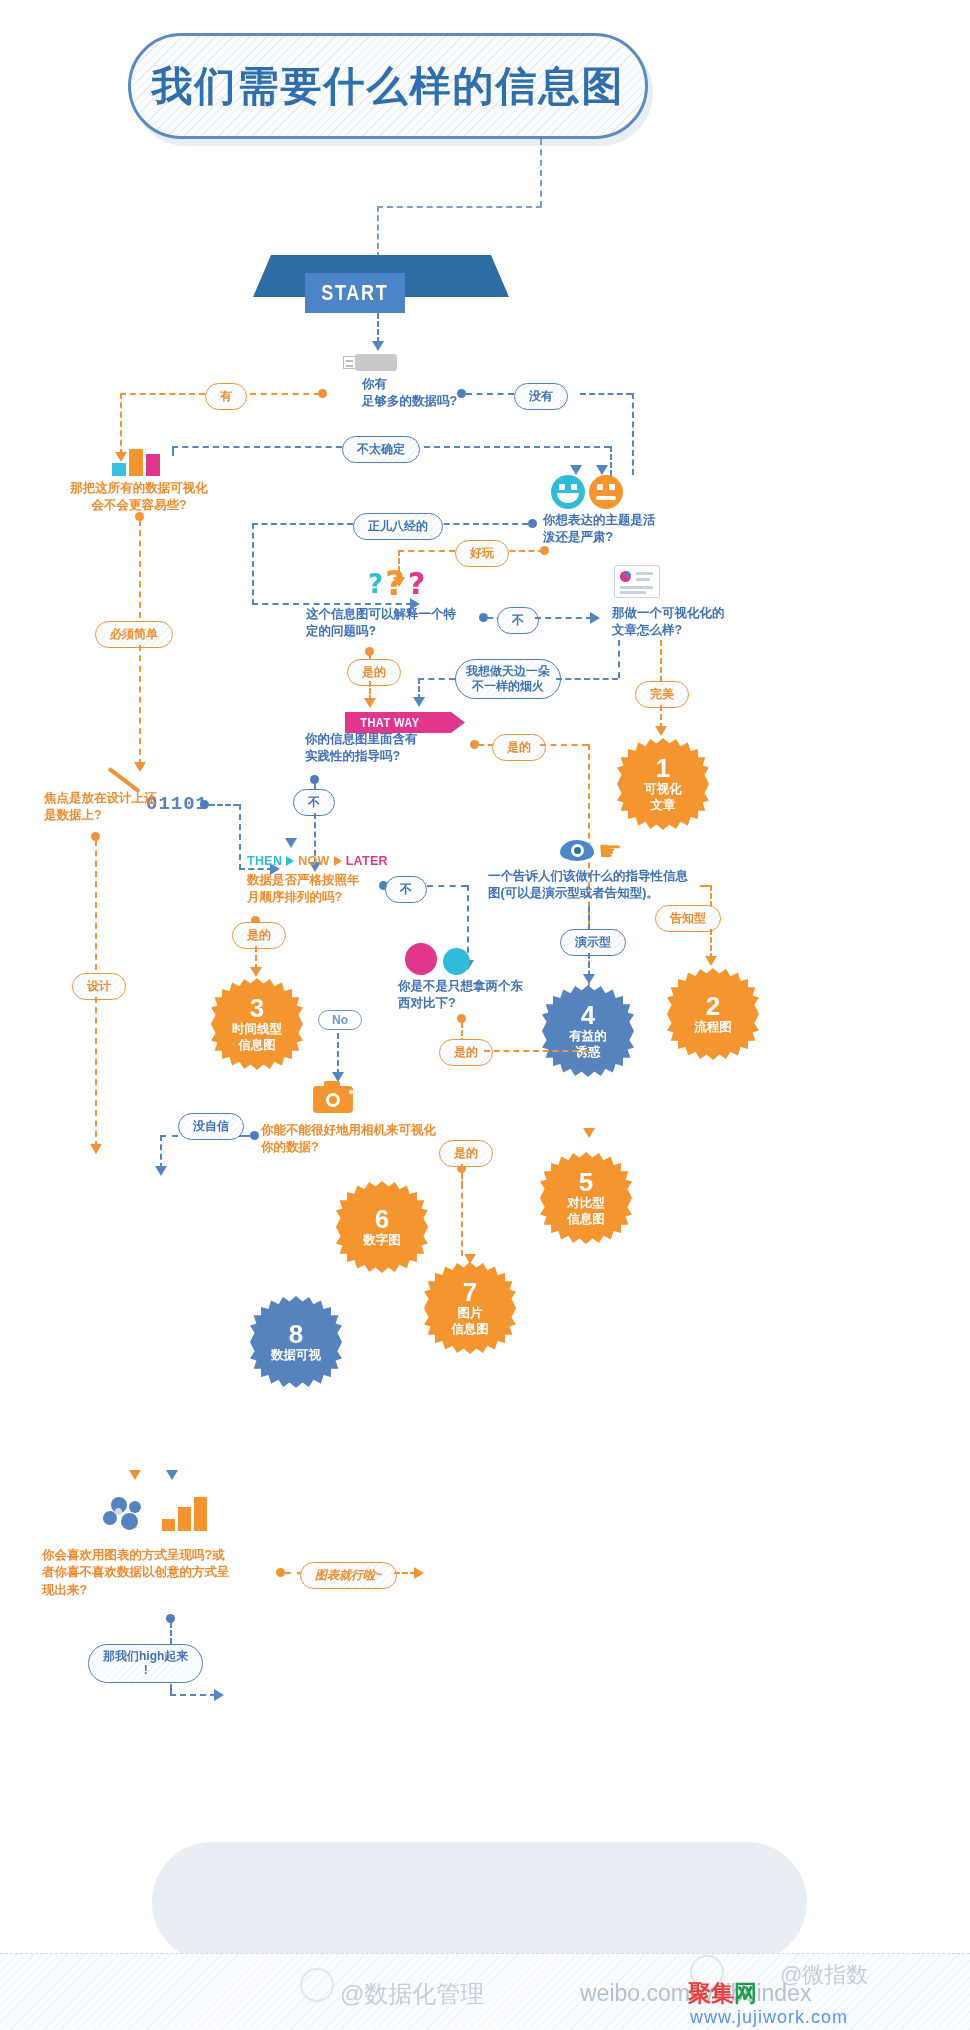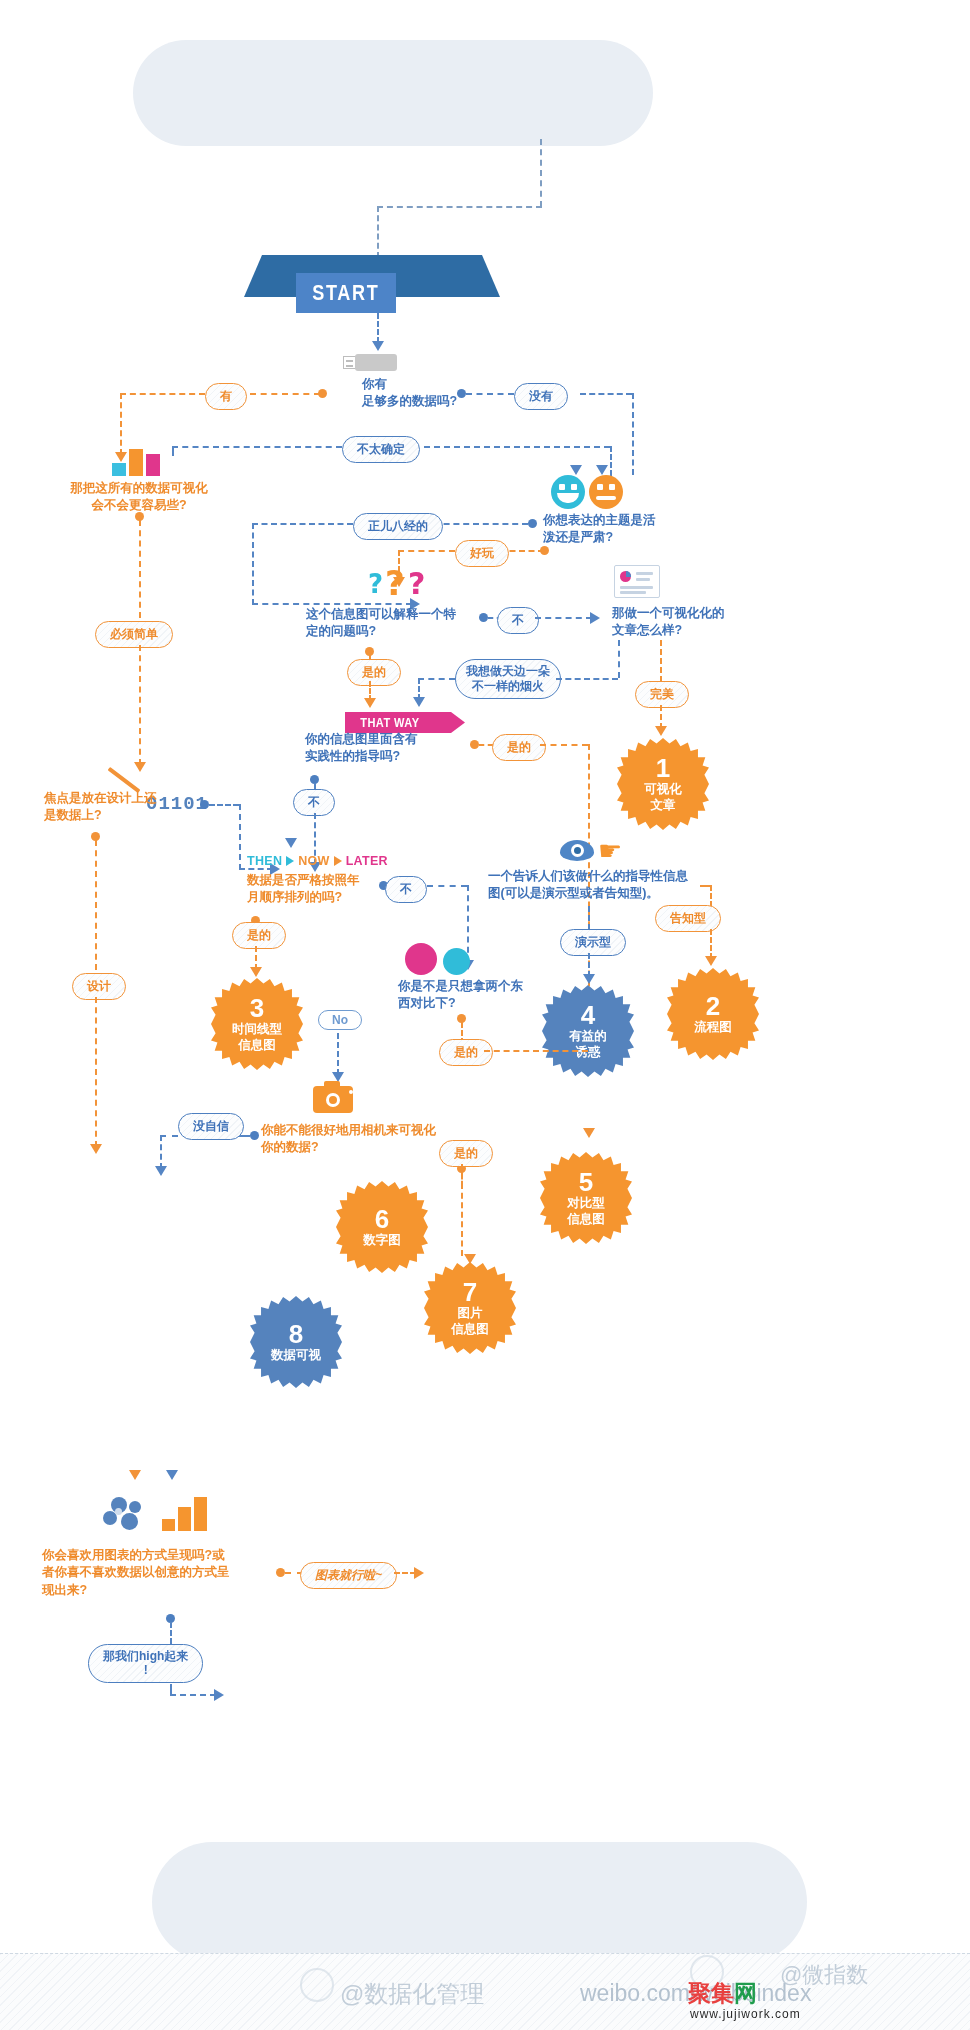--- a/index.html
+++ b/index.html
@@ -225,26 +225,29 @@
     border-top:1px dashed #cfd9e3;}
   #wm-red{color:#e8403f;font-weight:bold;font-size:23px;}
   #wm-green{color:#1f9c4d;font-weight:bold;font-size:23px;}
 </style>
 </head>
 <body>
 
 <div id="page">
 
   <div class="panel-shadow" style="left:133px;top:40px;width:520px;height:106px;"></div>
+  <div class="hatch-panel outline" style="left:128px;top:33px;width:520px;height:106px;">
+    <div id="title-text">我们需要什么样的信息图</div>
+  </div>
 
   <div class="ln v gray abs" style="left:540px;top:139px;height:68px;"></div>
   <div class="ln h gray abs" style="left:377px;top:206px;width:165px;"></div>
   <div class="ln v gray abs" style="left:377px;top:206px;height:52px;"></div>
 
-  <div id="start-wrap" style="left:244px;top:255px;width:256px;height:58px;">
+  <div id="start-wrap" style="left:253px;top:255px;width:256px;height:58px;">
     <div class="ribbon-back left"></div>
     <div class="ribbon-back right"></div>
     <div class="ribbon-front">
       <div id="start-label">START</div>
     </div>
   </div>
 
   <div class="ln v blue abs" style="left:377px;top:313px;height:30px;"></div>
   <div class="arw down blue abs" style="left:372px;top:341px;"></div>
 
@@ -576,15 +579,15 @@
   <div class="wm" style="left:340px;top:1978px;font-size:24px;">@数据化管理</div>
 
   <div class="wm" style="left:580px;top:1980px;font-size:23px;color:#a8b8c8;">weibo.com/weiboindex</div>
 
   <div class="wm-weibo" style="left:690px;top:1955px;"></div>
   <div class="wm" style="left:780px;top:1960px;font-size:22px;">@微指数</div>
 
   <div style="position:absolute;left:688px;top:1978px;">
     <span id="wm-red">聚集</span><span id="wm-green">网</span>
   </div>
-  <div class="wm" style="left:690px;top:2007px;font-size:12px;color:#000000;letter-spacing:1px;">www.jujiwork.com</div>
+  <div class="wm" style="left:690px;top:2007px;font-size:18px;color:#3b82f6;letter-spacing:1px;">www.jujiwork.com</div>
 
 </div>
 
 </body></html>

